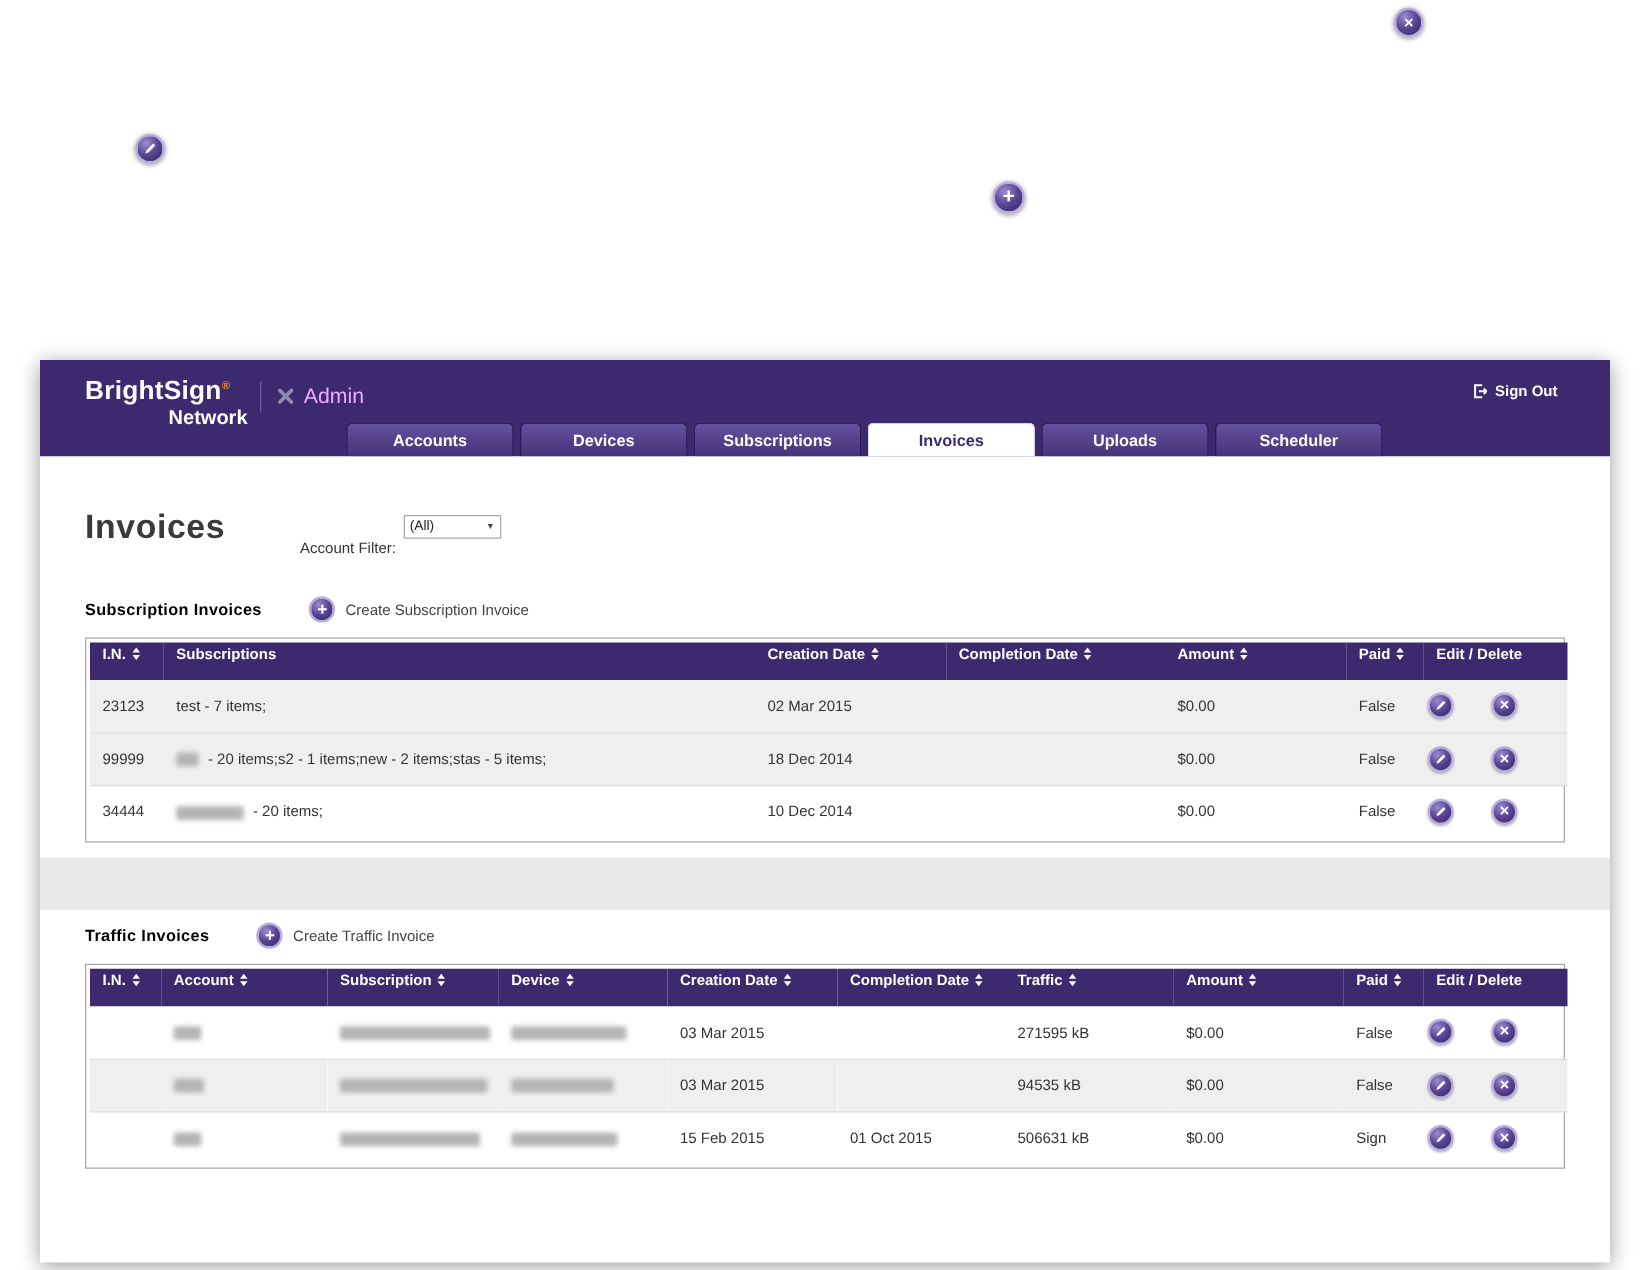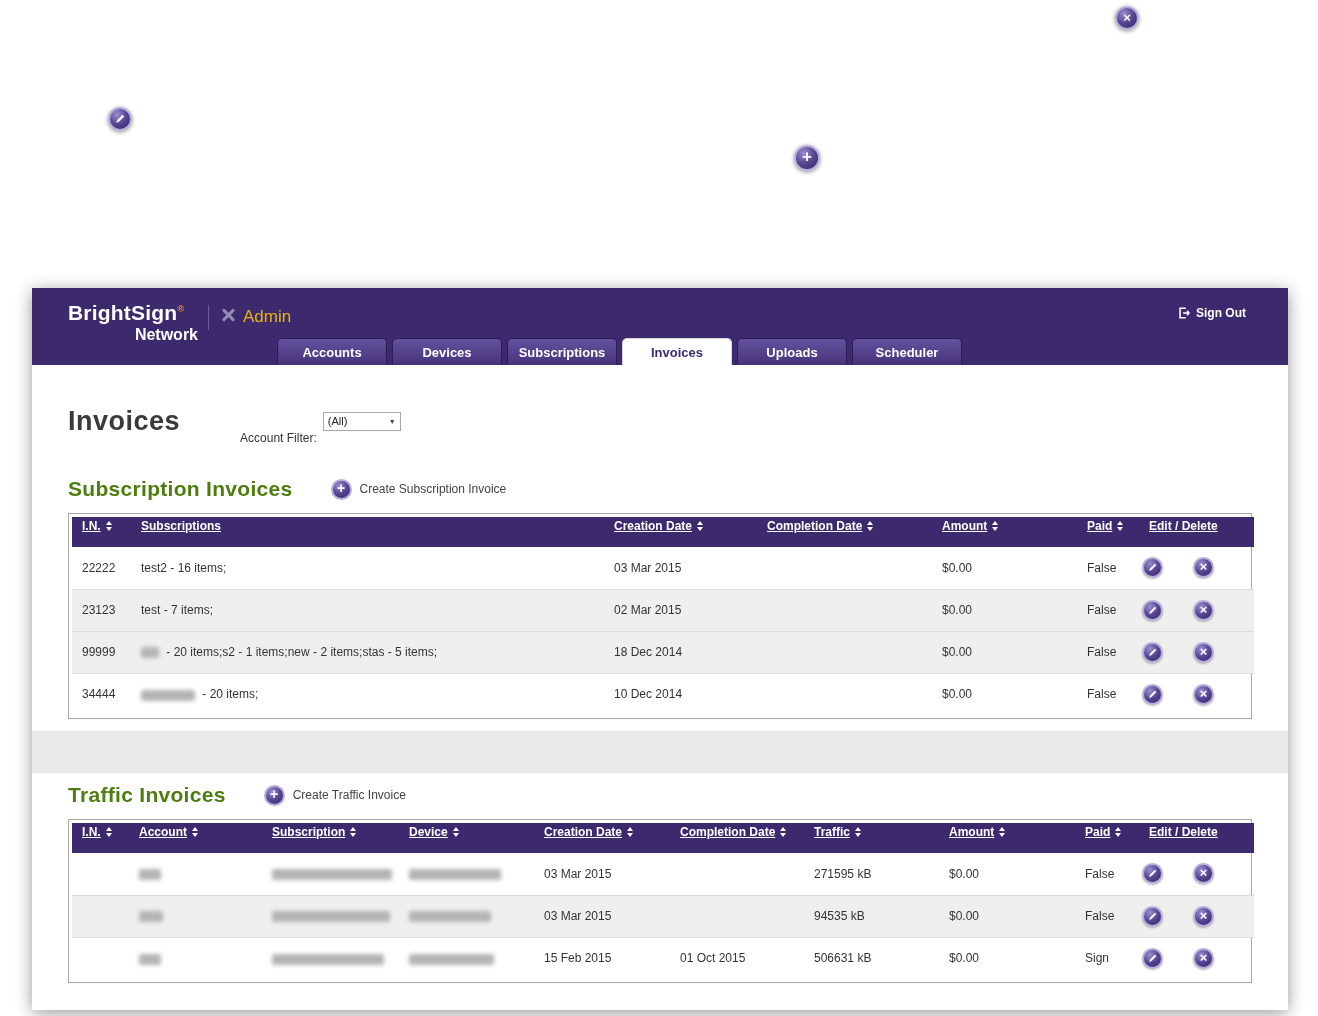--- a/index.html
+++ b/index.html
@@ -29,33 +29,33 @@
     background:#fff; box-shadow:0 3px 16px rgba(0,0,0,.40); overflow:hidden;
   }
 
   
   .topbar { height:77px; background:#3d2a6e; position:relative; }
   .logo { position:absolute; left:36px; top:13px; color:#fff; width:130px; }
   .logo-line1 { font-size:21px; font-weight:bold; letter-spacing:.2px; white-space:nowrap; }
   .logo-line1 sup { font-size:9px; color:#f7941d; font-weight:bold; }
   .logo-line2 { font-size:16px; font-weight:bold; text-align:right; margin-top:1px; }
   .divider { position:absolute; left:176px; top:17px; width:1px; height:25px; background:#6b5a9e; }
-  .admin { position:absolute; left:188px; top:19px; color:#eab308; font-size:17px;
-           display:flex; align-items:flex-start; gap:7px; }
+  .admin { position:absolute; left:188px; top:19px; color:#f0abfc; font-size:17px;
+           display:flex; align-items:center; gap:7px; }
   .tools-icon { position:relative; width:16px; height:16px; display:inline-block; }
   .tools-icon i { position:absolute; left:7px; top:0; width:3px; height:16px;
                   background:#938bb4; border-radius:2px; }
   .tools-icon i:first-child { transform:rotate(45deg); }
   .tools-icon i:last-child  { transform:rotate(-45deg); }
   .signout { position:absolute; right:36px; top:17px; color:#fff; font-weight:bold;
              font-size:12px; display:flex; align-items:center; gap:5px; cursor:pointer;
              background:none; border:none; }
   .tabs { position:absolute; left:245px; bottom:0; display:flex; gap:5px; }
   .tab {
-    width:110px; height:27px; display:flex; align-items:center; justify-content:center;
+    width:134px; height:27px; display:flex; align-items:center; justify-content:center;
     font-size:13px; font-weight:bold; color:#fff;
     background:linear-gradient(#63519e, #473379);
     border:1px solid #2b1d55; border-bottom:none;
     border-radius:5px 5px 0 0; cursor:pointer;
   }
   .tab.active { background:#fff; color:#3d2a6e; border-color:#d5d5d5; }
 
   
   .content { position:relative; }
   .page-head { display:flex; align-items:center; padding:32px 36px 0 36px; }
@@ -63,37 +63,37 @@
   .filter-label { margin-left:60px; font-size:12px; color:#333;margin-top:34px; }
   .select {
     margin-left:6px; width:78px; height:19px; border:1px solid #a9a9a9; background:#fff;
     display:flex; align-items:center; justify-content:space-between;
     font-size:11px; color:#222; padding:0 4px; cursor:pointer;
   }
   .select .sel-arrow { font-size:7px; color:#444; }
 
   .section-head { display:flex; align-items:center; padding:0 36px; margin-top:32px; }
   .section-head.second { margin-top:10px; }
-  h2 { font-size:21px; margin:0; color:#4d7c0f; font-weight:bold; letter-spacing:.3px; }
+  h2 { font-size:13px; margin:0; color:#000000; font-weight:bold; letter-spacing:.3px; }
   .create { display:flex; align-items:center; gap:8px; margin-left:38px; cursor:pointer;
             background:none; border:none; font-size:12px; color:#444; padding:0;
             font-family:"Liberation Sans", sans-serif; }
   .create .orb-sm {
     width:21px; height:21px; border-radius:50%;
     background: radial-gradient(circle at 35% 28%, #9a8dd0 0%, #5a4694 48%, #31235f 100%);
     border:2px solid #b6addb; color:#fff; font-size:14px; font-weight:bold;
     display:flex; align-items:center; justify-content:center;
   }
   .create .orb-sm span { transform:translateY(-1px); }
 
   .table-wrap { margin:12px 36px 0 36px; border:1px solid #a8a8a8; padding:3px; background:#fff; }
   table { border-collapse:collapse; width:100%; table-layout:fixed; }
   thead th {
     background:#3d2a6e; color:#fff; font-size:12px; font-weight:bold;
-    height:30px; text-align:left; padding:0 0 12px 10px; white-space:nowrap;text-decoration:underline;
+    height:30px; text-align:left; padding:0 0 12px 10px; white-space:nowrap;
   }
   .thflex { display:flex; align-items:center; gap:5px; }
   .sort { display:inline-flex; flex-direction:column; gap:2px; }
   .sort i { width:0; height:0; border-left:3.5px solid transparent; border-right:3.5px solid transparent; }
   .sort .up   { border-bottom:4px solid #fff; }
   .sort .down { border-top:4px solid #fff; }
   tbody td {
     height:42px; font-size:12px; color:#333; padding:0 4px 0 10px;
     border-top:1px solid #dcdcdc; white-space:nowrap; overflow:hidden;
   }
@@ -247,40 +247,20 @@
                   </div>
                 </th>
                 <th>
                   <div class="thflex">
                     <span>Edit / Delete</span>
                   </div>
                 </th>
               </tr>
             </thead>
             <tbody>
-              <tr>
-                <td>22222</td>
-                <td>test2 - 16 items;</td>
-                <td>03 Mar 2015</td>
-                <td></td>
-                <td>$0.00</td>
-                <td>False</td>
-                <td class="actions-cell">
-                  <div class="actions">
-                    <button class="acticon">
-                      <svg width="11" height="11" viewBox="0 0 12 12">
-                        <path d="M2.2 9.8 L3.3 7.1 L8.6 1.8 L10.2 3.4 L4.9 8.7 Z" fill="#fff"></path>
-                      </svg>
-                    </button>
-                    <button class="acticon">
-                      <span>×</span>
-                    </button>
-                  </div>
-                </td>
-              </tr>
               <tr class="alt">
                 <td>23123</td>
                 <td>test - 7 items;</td>
                 <td>02 Mar 2015</td>
                 <td></td>
                 <td>$0.00</td>
                 <td>False</td>
                 <td class="actions-cell">
                   <div class="actions">
                     <button class="acticon">

